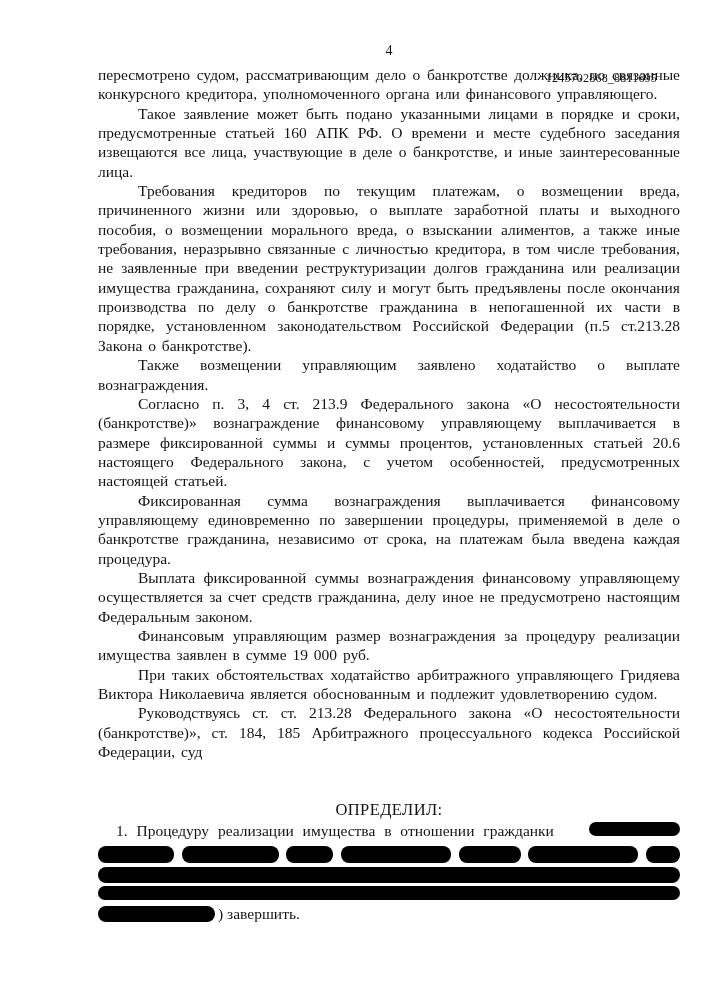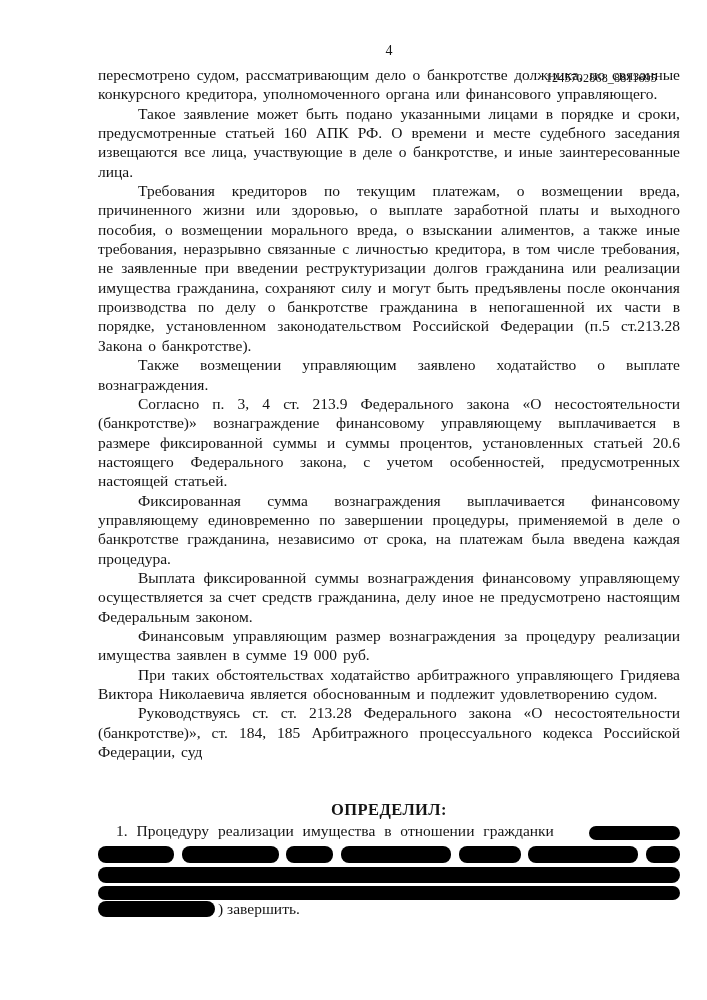--- a/index.html
+++ b/index.html
@@ -54,31 +54,31 @@
     text-indent: 40px;
     word-spacing: 2px;
   }
   .body-text p.noindent {
     text-indent: 0;
   }
   .ruling-heading {
     margin: 0;
     height: 19px;
     text-align: center;
-    font-weight: bold;
+    font-weight: normal;
     font-size: 16.5px;
     line-height: 19px;
     letter-spacing: 0.4px;
   }
   .ruling-item {
     margin-top: 3px;
   }
   .item-line1 {
     display: flex;
-    align-items: flex-end;
+    align-items: flex-start;
     padding-left: 18px;
     height: 18px;
     gap: 28px;
   }
   .item-line1 .item-text {
     white-space: nowrap;
     font-size: 15.5px;
     line-height: 18px;
     word-spacing: 5px;
   }
@@ -101,20 +101,21 @@
     border-radius: 8px;
   }
   .rbar {
     width: 100%;
     background: #000;
     border-radius: 8px;
   }
   .rbar.a { margin-top: 4px; }
   .rbar.b { margin-top: 3px; }
   .item-closing {
+    margin-top: 5px;
     display: flex;
     align-items: center;
     height: 17px;
     text-align: right;
   }
   .closing-block {
     height: 16px;
     background: #000;
     border-radius: 8px;
   }

